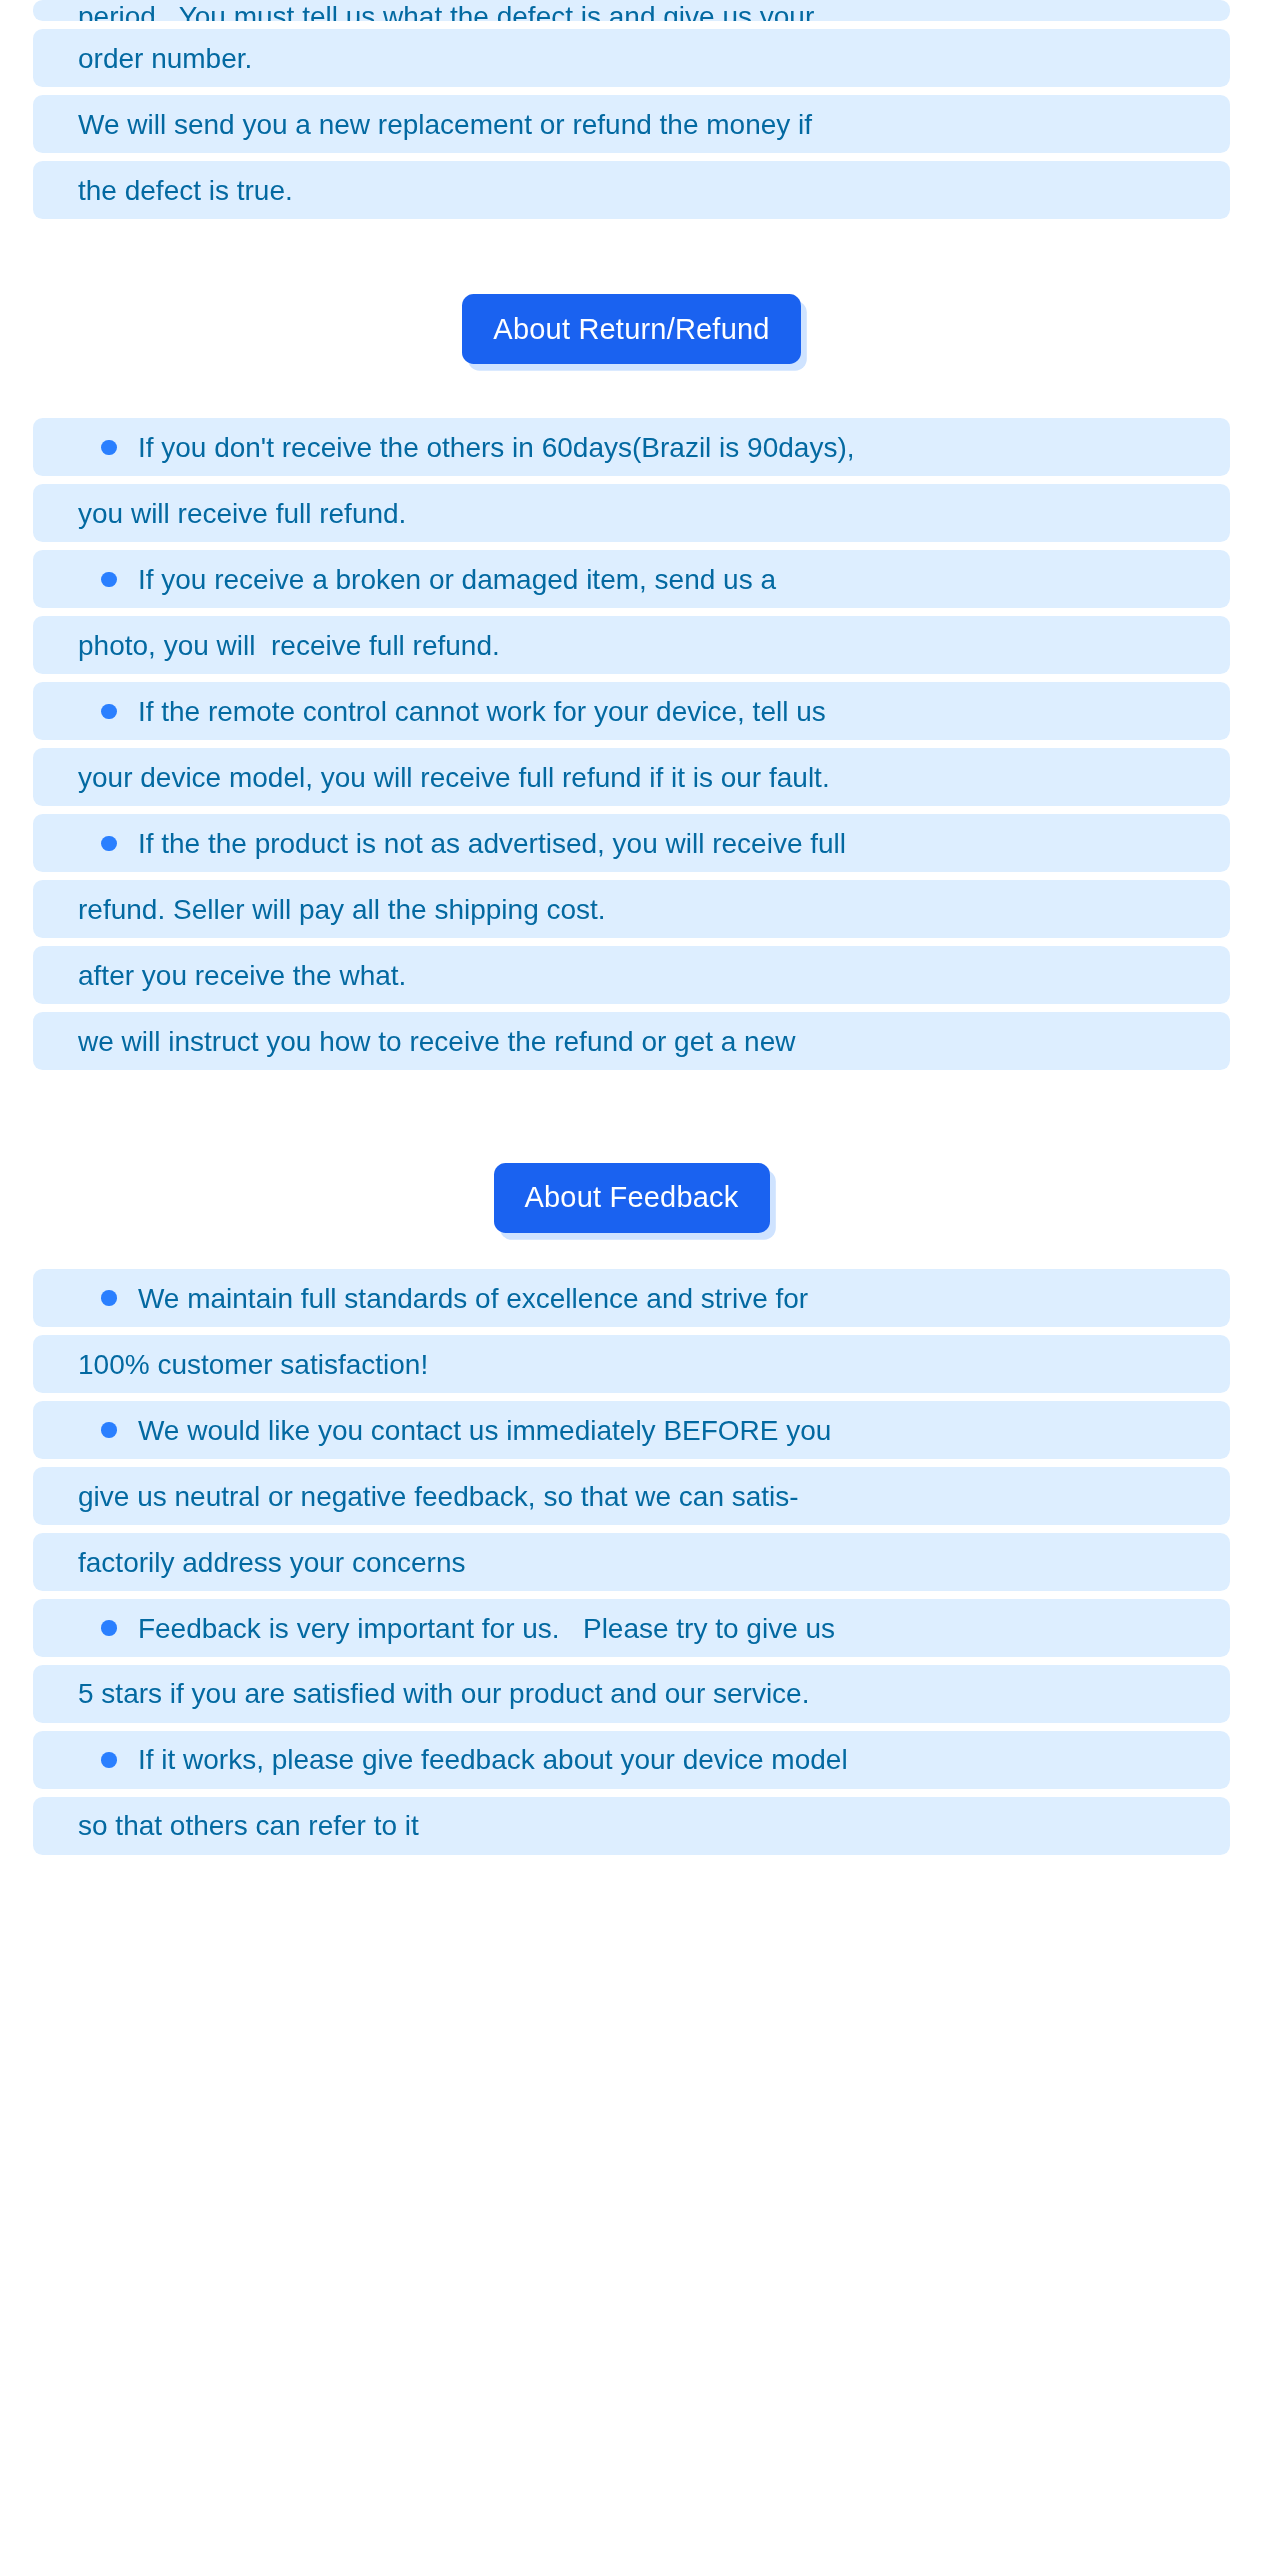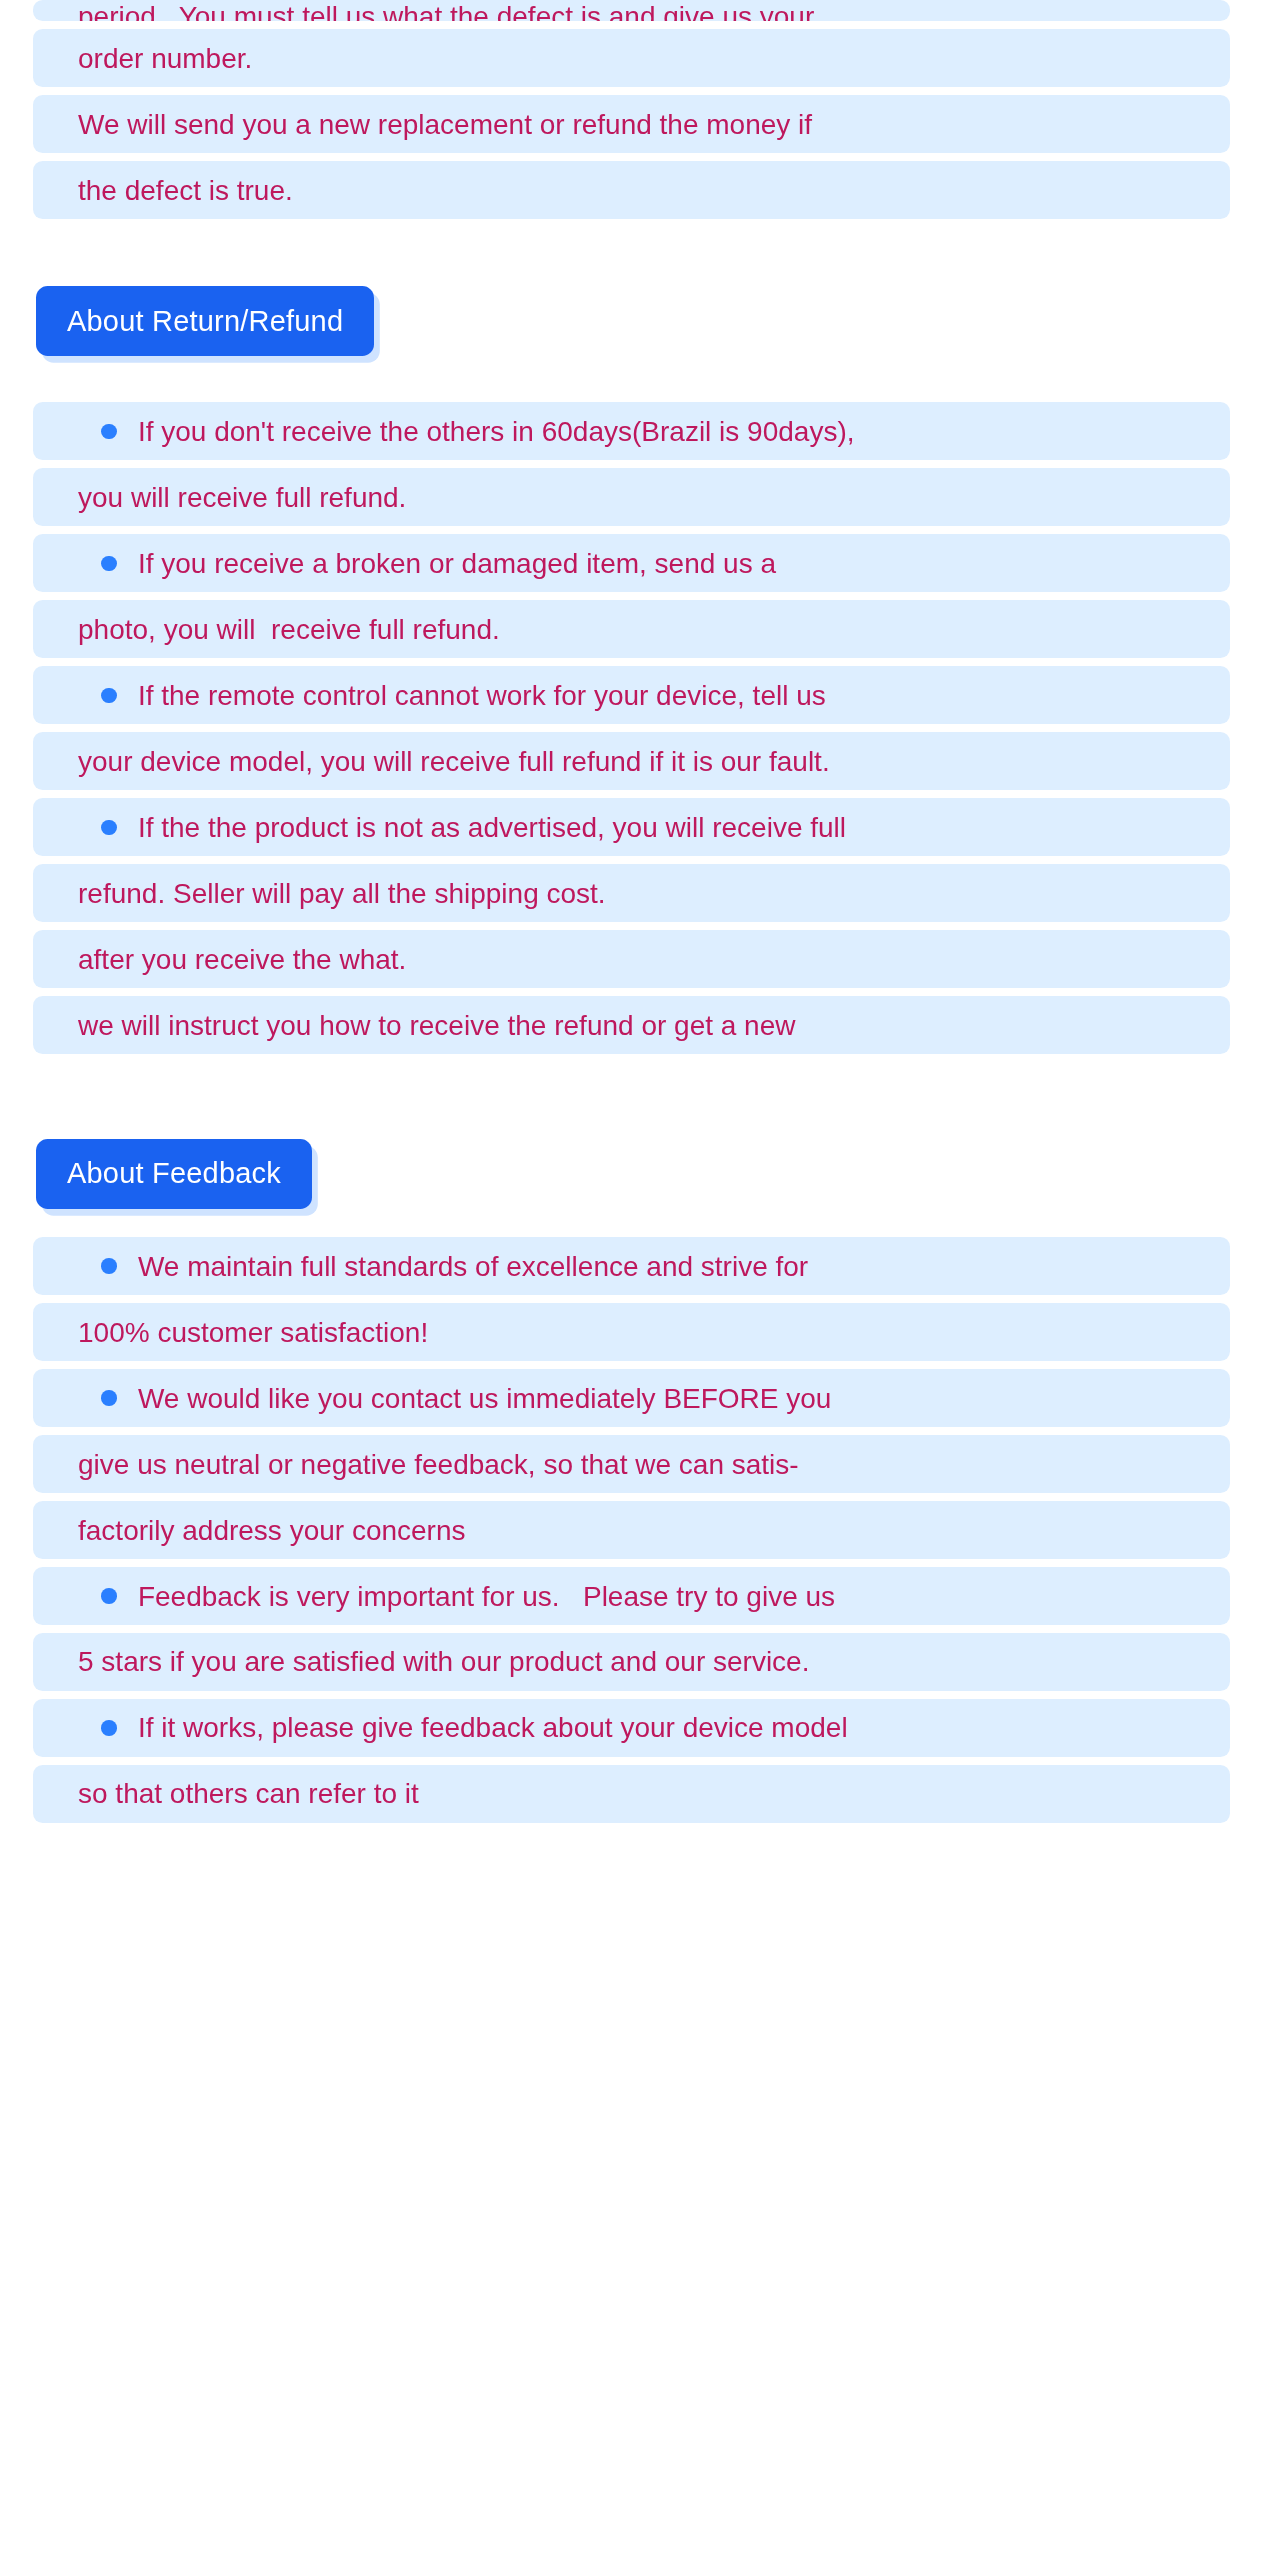--- a/index.html
+++ b/index.html
@@ -29,21 +29,21 @@
   }
 
   
   .line {
     background: #ddeeff;
     border-radius: 9.7px;
     margin: 0 0 7.8px 0;
     padding: 12.6px 0 12.6px 45px;
     font-size: 28px;
     line-height: 33px;
-    color: #be185d;
+    color: #0369a1;
     box-sizing: border-box;
     min-height: 58px;
     display: block;
     white-space: pre-wrap;
   }
   .line.clipped {
     padding-top: 0;
     min-height: 0;
     height: 21.4px;
     overflow: hidden;
@@ -56,22 +56,23 @@
     height: 15.5px;
     border-radius: 50%;
     background: #2a7fff;
     vertical-align: middle;
     margin: -3.9px 21.4px 0 23px;
   }
 
   
   .heading-wrap {
     position: relative;
-    margin: 3px;
+    margin: 11px;
     padding: 0;
+    text-align: center;
   }
   .btn {
     display: inline-block;
     background: #1a62f0;
     color: #ffffff;
     font-size: 29px;
     line-height: 33px;
     border-radius: 11.7px;
     padding: 18.5px 31px 18.5px 31px;
     box-shadow: 5.8px 6.8px 0 0 #cfe3ff;

